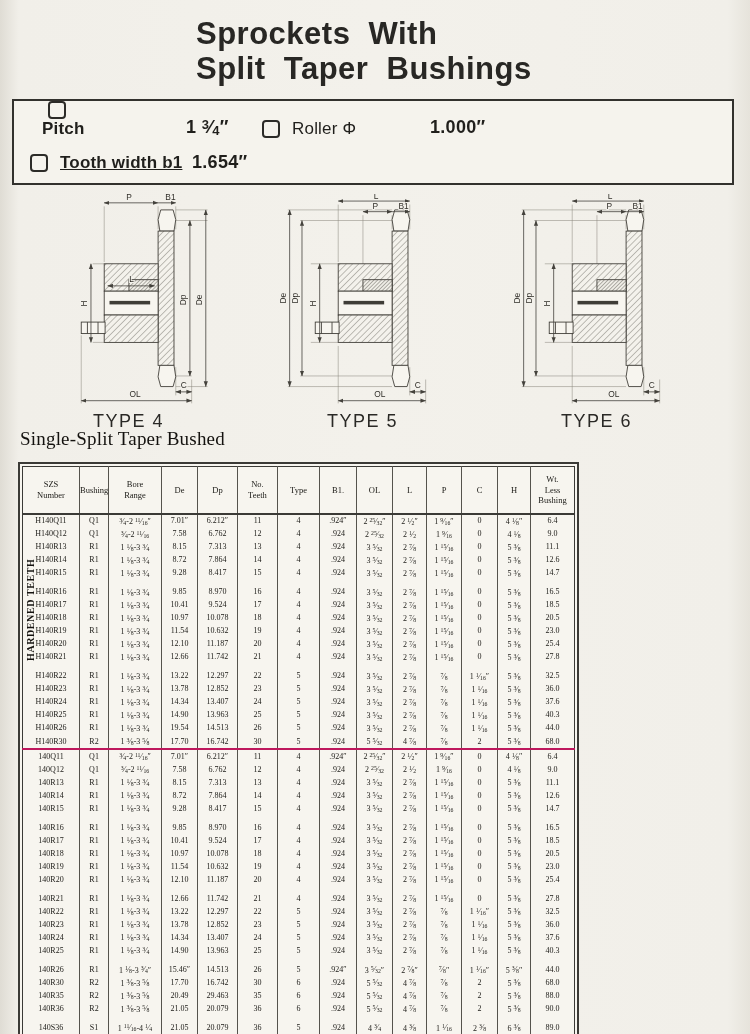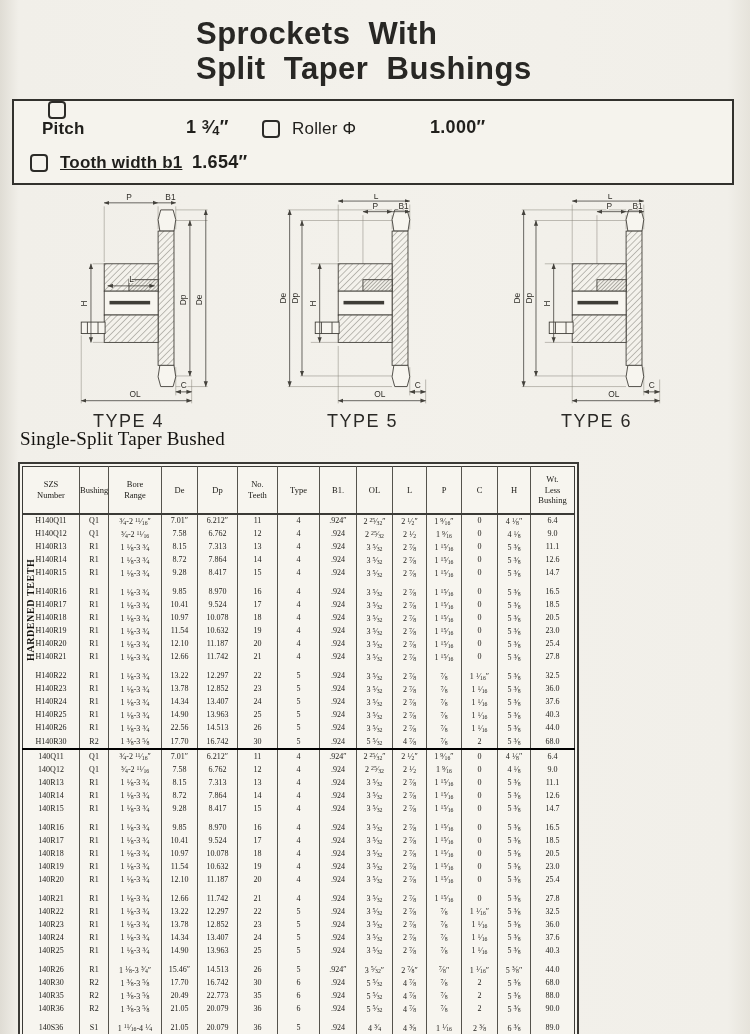--- a/index.html
+++ b/index.html
@@ -35,21 +35,21 @@
   
   .table-wrap{position:absolute;left:18px;top:462px;border:2px solid #3b3a36;background:#f7f5ef;padding:2px;}
   table{border-collapse:collapse;table-layout:fixed;width:552px;border:1px solid #3b3a36;
         font-family:"Liberation Serif",serif;font-size:8px;color:#1b1a16;}
   th,td{border-left:1px solid #55534d;text-align:center;padding:0;overflow:hidden;}
   th:first-child,td:first-child{border-left:none;text-align:center;}
   th{font-weight:normal;font-size:8.5px;line-height:1.25;height:46px;white-space:pre-line;
      vertical-align:middle;border-bottom:2px solid #3b3a36;}
   td{height:10.5px;line-height:10.5px;white-space:nowrap;}
   tr.gap td{height:6px;}
-  tr.block-start td{border-top:2px solid #000000;}
+  tr.block-start td{border-top:2px solid #be185d;}
   td.szs{}
   .f sup{font-size:.72em;vertical-align:.32em;letter-spacing:0;}
   .f sub{font-size:.72em;vertical-align:-.12em;}
   .hardened-label{position:absolute;left:4px;top:54px;height:184px;width:13px;
                   display:flex;align-items:center;justify-content:center;
                   writing-mode:vertical-rl;transform:rotate(180deg);
                   font-family:"Liberation Serif",serif;font-weight:bold;font-size:10px;
                   letter-spacing:.6px;color:#14120f;}
 </style>
 </head>
@@ -547,21 +547,21 @@
             <td>2 <span class="f"><sup>7</sup>⁄<sub>8</sub></span></td>
             <td><span class="f"><sup>7</sup>⁄<sub>8</sub></span></td>
             <td>1 <span class="f"><sup>1</sup>⁄<sub>16</sub></span></td>
             <td>5 <span class="f"><sup>3</sup>⁄<sub>8</sub></span></td>
             <td>40.3</td>
           </tr>
           <tr>
             <td class="szs">H140R26</td>
             <td>R1</td>
             <td>1 <span class="f"><sup>1</sup>⁄<sub>8</sub></span>-3 <span class="f"><sup>3</sup>⁄<sub>4</sub></span></td>
-            <td>22.56</td>
+            <td>19.54</td>
             <td>14.513</td>
             <td>26</td>
             <td>5</td>
             <td>.924</td>
             <td>3 <span class="f"><sup>5</sup>⁄<sub>32</sub></span></td>
             <td>2 <span class="f"><sup>7</sup>⁄<sub>8</sub></span></td>
             <td><span class="f"><sup>7</sup>⁄<sub>8</sub></span></td>
             <td>1 <span class="f"><sup>1</sup>⁄<sub>16</sub></span></td>
             <td>5 <span class="f"><sup>3</sup>⁄<sub>8</sub></span></td>
             <td>44.0</td>
@@ -900,21 +900,21 @@
             <td><span class="f"><sup>7</sup>⁄<sub>8</sub></span></td>
             <td>2</td>
             <td>5 <span class="f"><sup>3</sup>⁄<sub>8</sub></span></td>
             <td>68.0</td>
           </tr>
           <tr>
             <td class="szs">140R35</td>
             <td>R2</td>
             <td>1 <span class="f"><sup>3</sup>⁄<sub>8</sub></span>-3 <span class="f"><sup>5</sup>⁄<sub>8</sub></span></td>
             <td>20.49</td>
-            <td>22.773</td>
+            <td>29.463</td>
             <td>35</td>
             <td>6</td>
             <td>.924</td>
             <td>5 <span class="f"><sup>5</sup>⁄<sub>32</sub></span></td>
             <td>4 <span class="f"><sup>7</sup>⁄<sub>8</sub></span></td>
             <td><span class="f"><sup>7</sup>⁄<sub>8</sub></span></td>
             <td>2</td>
             <td>5 <span class="f"><sup>3</sup>⁄<sub>8</sub></span></td>
             <td>88.0</td>
           </tr>

